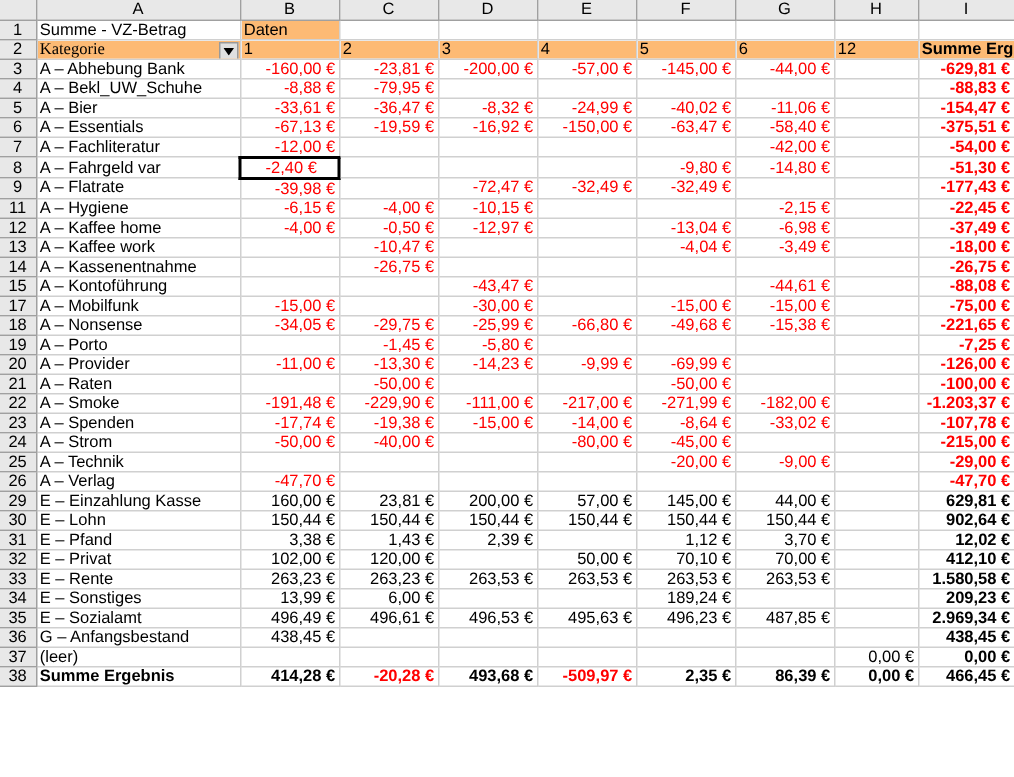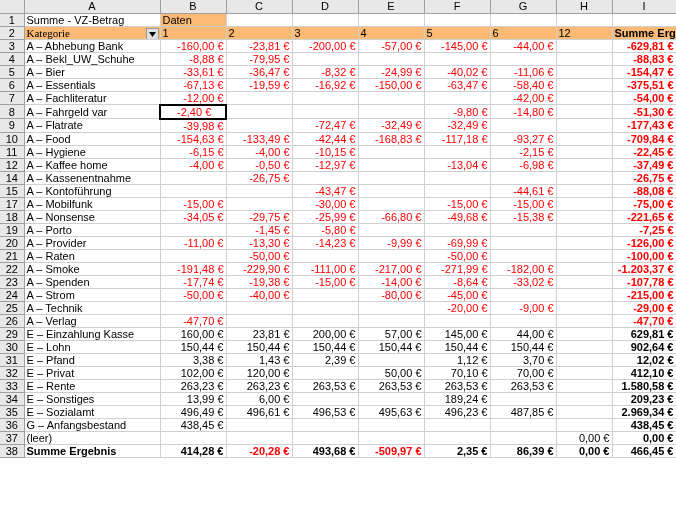--- a/index.html
+++ b/index.html
@@ -194,32 +194,20 @@
         <td class="num neg">-39,98 €</td>
         <td class="num"></td>
         <td class="num neg">-72,47 €</td>
         <td class="num neg">-32,49 €</td>
         <td class="num neg">-32,49 €</td>
         <td class="num"></td>
         <td class="num"></td>
         <td class="num neg bold">-177,43 €</td>
       </tr>
       <tr>
-        <td class="rowhdr">10</td>
-        <td>A – Food</td>
-        <td class="num neg">-154,63 €</td>
-        <td class="num neg">-133,49 €</td>
-        <td class="num neg">-42,44 €</td>
-        <td class="num neg">-168,83 €</td>
-        <td class="num neg">-117,18 €</td>
-        <td class="num neg">-93,27 €</td>
-        <td class="num"></td>
-        <td class="num neg bold">-709,84 €</td>
-      </tr>
-      <tr>
         <td class="rowhdr">11</td>
         <td>A – Hygiene</td>
         <td class="num neg">-6,15 €</td>
         <td class="num neg">-4,00 €</td>
         <td class="num neg">-10,15 €</td>
         <td class="num"></td>
         <td class="num"></td>
         <td class="num neg">-2,15 €</td>
         <td class="num"></td>
         <td class="num neg bold">-22,45 €</td>
@@ -228,20 +216,32 @@
         <td class="rowhdr">12</td>
         <td>A – Kaffee home</td>
         <td class="num neg">-4,00 €</td>
         <td class="num neg">-0,50 €</td>
         <td class="num neg">-12,97 €</td>
         <td class="num"></td>
         <td class="num neg">-13,04 €</td>
         <td class="num neg">-6,98 €</td>
         <td class="num"></td>
         <td class="num neg bold">-37,49 €</td>
+      </tr>
+      <tr>
+        <td class="rowhdr">13</td>
+        <td>A – Kaffee work</td>
+        <td class="num"></td>
+        <td class="num neg">-10,47 €</td>
+        <td class="num"></td>
+        <td class="num"></td>
+        <td class="num neg">-4,04 €</td>
+        <td class="num neg">-3,49 €</td>
+        <td class="num"></td>
+        <td class="num neg bold">-18,00 €</td>
       </tr>
       <tr>
         <td class="rowhdr">14</td>
         <td>A – Kassenentnahme</td>
         <td class="num"></td>
         <td class="num neg">-26,75 €</td>
         <td class="num"></td>
         <td class="num"></td>
         <td class="num"></td>
         <td class="num"></td>

